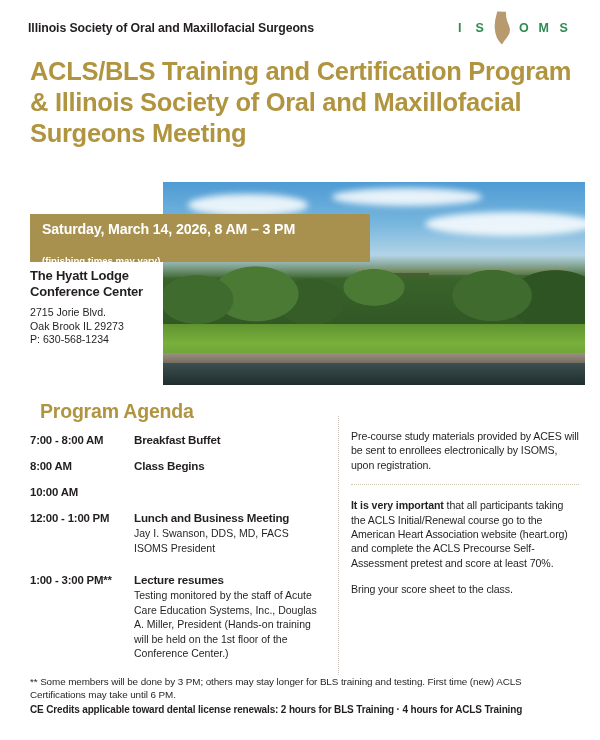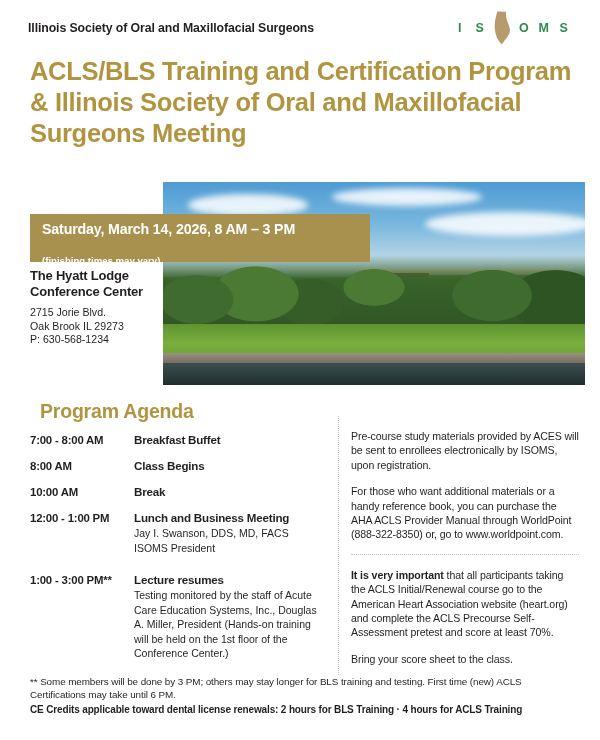--- a/index.html
+++ b/index.html
@@ -356,23 +356,20 @@
 
     <div class="agenda-row">
       <div class="agenda-time">8:00 AM</div>
       <div class="agenda-body">
         <div class="agenda-title">Class Begins</div>
       </div>
     </div>
 
     <div class="agenda-row">
       <div class="agenda-time">10:00 AM</div>
-      <div class="agenda-body">
-        <div class="agenda-title">Break</div>
-      </div>
     </div>
 
     <div class="agenda-row spaced">
       <div class="agenda-time">12:00 - 1:00 PM</div>
       <div class="agenda-body">
         <div class="agenda-title">Lunch and Business Meeting</div>
         <div class="agenda-detail" style="white-space:pre-line;">Jay I. Swanson, DDS, MD, FACS
 ISOMS President</div>
       </div>
     </div>
@@ -383,21 +380,20 @@
         <div class="agenda-title">Lecture resumes</div>
         <div class="agenda-detail">Testing monitored by the staff of Acute Care Education Systems, Inc., Douglas A. Miller, President (Hands-on training will be held on the 1st floor of the Conference Center.)</div>
       </div>
     </div>
   </div>
 
   <div class="col-divider"></div>
 
   <div class="right-col">
     <p class="rc-para">Pre-course study materials provided by ACES will be sent to enrollees electronically by ISOMS, upon registration.</p>
-    <p class="rc-para">For those who want additional materials or a handy reference book, you can purchase the AHA ACLS Provider Manual through WorldPoint (888-322-8350) or, go to www.worldpoint.com.</p>
     <div class="rc-dotline"></div>
     <p class="rc-para"><b>It is very important</b><span> that all participants taking the ACLS Initial/Renewal course go to the American Heart Association website (heart.org) and complete the ACLS Precourse Self-Assessment pretest and score at least 70%.</span></p>
     <p class="rc-para">Bring your score sheet to the class.</p>
   </div>
 
   <div class="footnotes">
     <div class="fn-text">** Some members will be done by 3 PM; others may stay longer for BLS training and testing. First time (new) ACLS Certifications may take until  6 PM.</div>
     <div class="fn-ce">CE Credits applicable toward dental license renewals: 2 hours for BLS Training · 4 hours for ACLS Training</div>
   </div>
 

